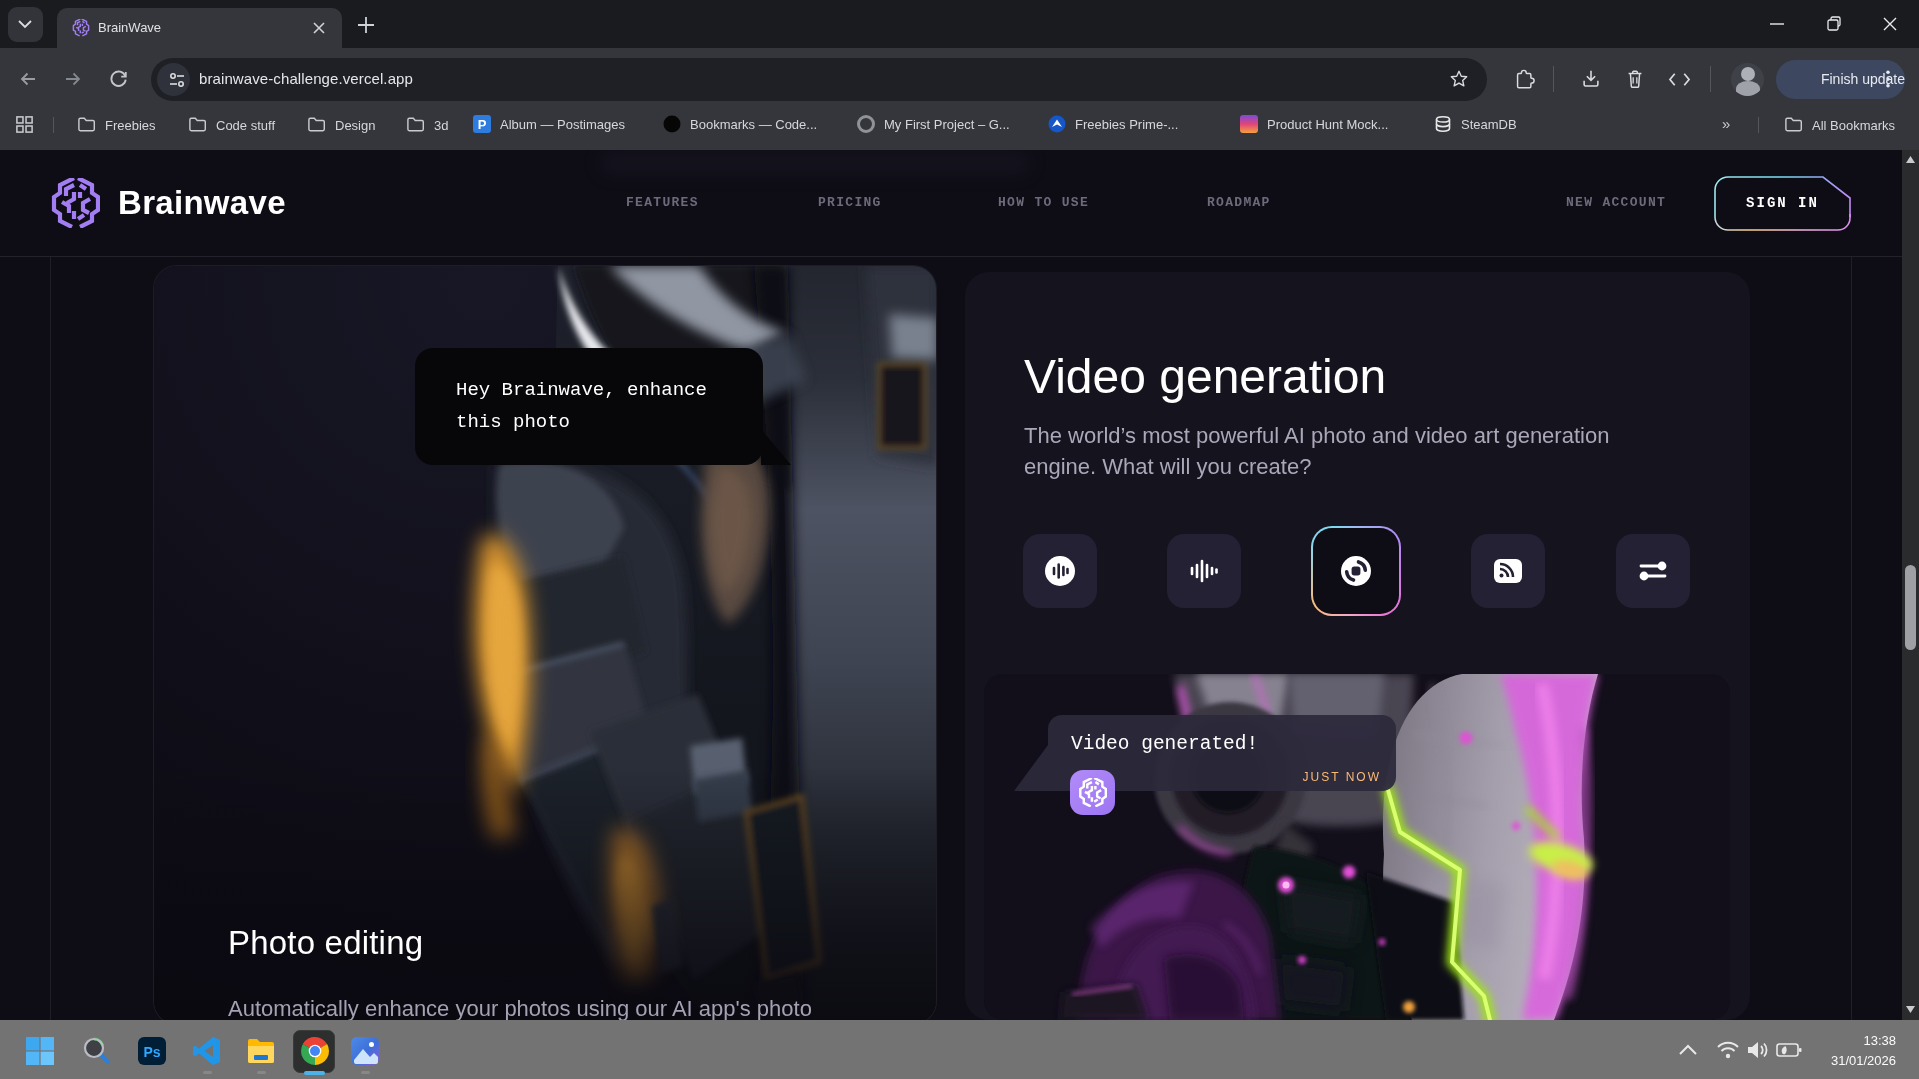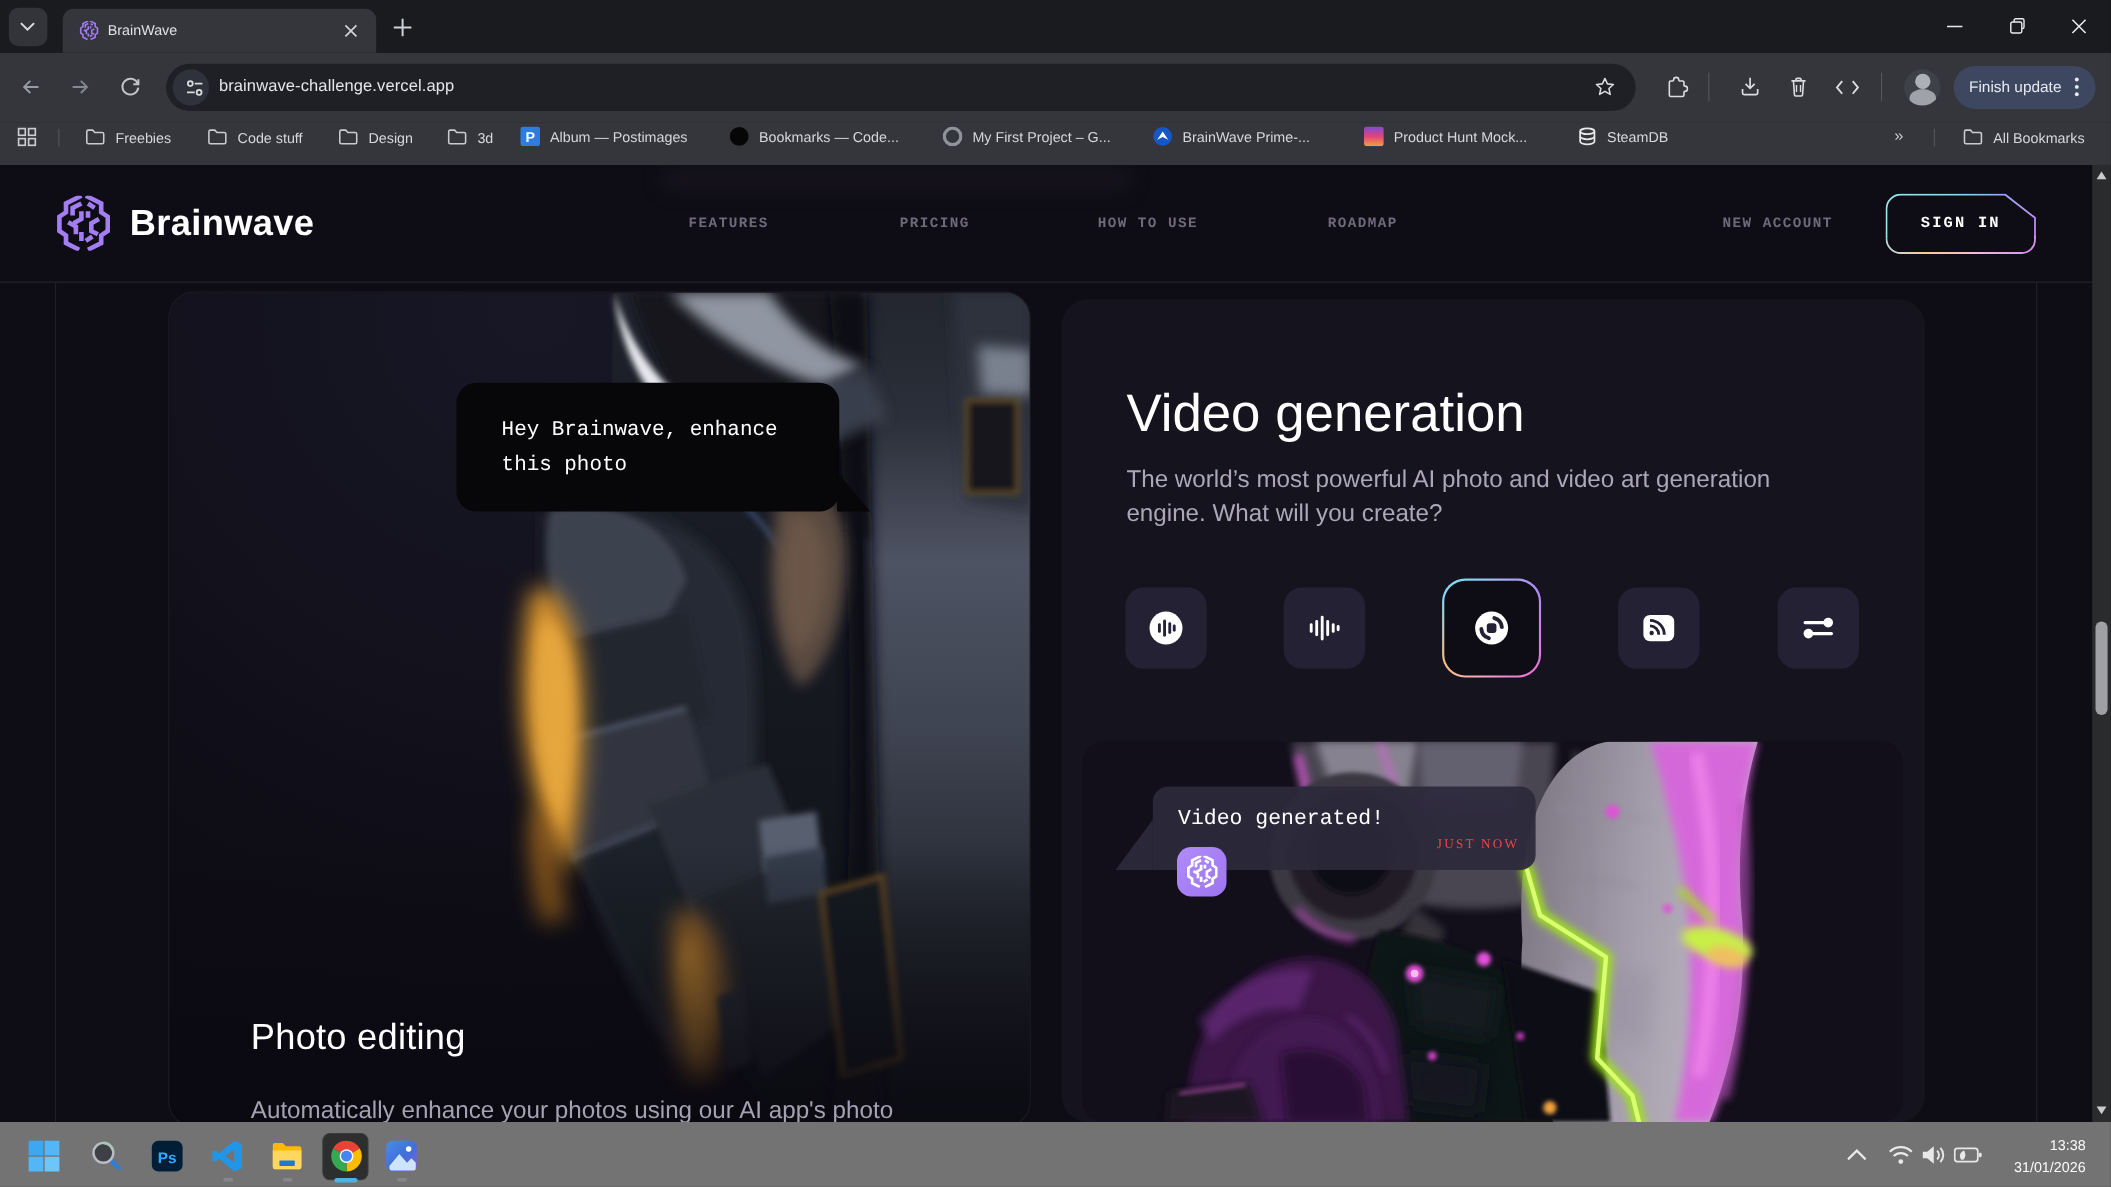--- a/index.html
+++ b/index.html
@@ -11,21 +11,21 @@
   #toolbar { position:absolute; left:0; top:48px; width:1919px; height:63px; background:#34363B; }
   #bookbar { position:absolute; left:0; top:111px; width:1919px; height:39px; background:#34363B; }
 
   #tabchev { position:absolute; left:8px; top:7px; width:35px; height:35px; background:#32343A; border-radius:9px; }
   #tab { position:absolute; left:57px; top:8px; width:285px; height:40px; background:#34363B; border-radius:10px 10px 0 0; }
   .tabtitle { position:absolute; left:41px; top:12px; font-size:13px; color:#DFE1E5; }
 
   #urlpill { position:absolute; left:151px; top:58px; width:1336px; height:43px; border-radius:22px; background:#1F2026; }
   .urltxt { position:absolute; left:48px; top:12px; font-size:15px; color:#E4E6EA; letter-spacing:0.1px; }
 
-  #finishupd { position:absolute; left:1776px; top:60px; width:129px; height:39px; border-radius:20px; background:#3D4860; color:#E7EAF0; font-size:14px; line-height:39px; text-align:left; padding-left:14px;}
+  #finishupd { position:absolute; left:1776px; top:60px; width:129px; height:39px; border-radius:20px; background:#3D4860; color:#E7EAF0; font-size:14px; line-height:39px; text-align:right; padding-left:14px;}
 
   .bm { position:absolute; top:115px; height:20px; font-size:13px; color:#D5D7DB; }
 
   
   #page { position:absolute; left:0; top:150px; width:1902px; height:870px; background:#0E0C15; overflow:hidden; }
   .vline { position:absolute; top:107px; width:1px; height:763px; background:rgba(255,255,255,0.08); }
   #siteheader { position:absolute; left:0; top:0; width:1902px; height:107px; border-bottom:1px solid rgba(255,255,255,0.09); }
   .navlink { position:absolute; top:45px; font-family:"Liberation Mono", monospace; font-weight:bold; font-size:13px; letter-spacing:1.3px; color:#6E6A7B; }
   #brand { position:absolute; left:118px; top:34px; font-size:33px; font-weight:bold; color:#FFFFFF; letter-spacing:0.3px;}
 
@@ -45,21 +45,21 @@
   #rcard { position:absolute; left:965px; top:122px; width:785px; height:748px; border-radius:24px; background:#15131D; overflow:hidden; }
   #rhead { position:absolute; left:59px; top:77px; font-size:48px; color:#fff; }
   #rbody { position:absolute; left:59px; top:148px; width:620px; font-size:22px; line-height:31px; color:#ABA7B9; }
   .ibox { position:absolute; top:262px; width:74px; height:74px; background:#252134; border-radius:17px; }
   #ibox3 { position:absolute; left:346px; top:254px; width:90px; height:90px; border-radius:21px; background:conic-gradient(from 0deg at 50% 50%, #9FBCF2 0deg, #AF8BF3 50deg, #E873D6 140deg, #F3A9C8 190deg, #F7BC7E 230deg, #8CD4EC 300deg, #7ADCF2 330deg, #9FBCF2 360deg); }
   #ibox3 .in { position:absolute; inset:1.6px; border-radius:19px; background:#0E0C15; }
   #vidcard { position:absolute; left:19px; top:402px; width:746px; height:346px; border-radius:20px; overflow:hidden; background:#131019; }
   #notif { position:absolute; left:64px; top:41px; width:348px; height:76px; background:rgba(44,41,59,0.93); border-radius:14px 14px 14px 0; }
   #notif .tail { position:absolute; left:-34px; bottom:0; width:0; height:0; border-right:34px solid rgba(44,41,59,0.93); border-top:46px solid transparent; }
   #notif .t { position:absolute; left:23px; top:18px; font-family:"Liberation Mono", monospace; font-size:19.5px; color:#fff; }
-  #notif .jn { position:absolute; right:15px; top:45px; font-family:Liberation Serif, serif; font-size:12px; letter-spacing:2px; color:#ef4444; }
+  #notif .jn { position:absolute; right:15px; top:55px; font-family:Liberation Sans, sans-serif; font-size:12px; letter-spacing:2px; color:#fdba74; }
   #nlogo { position:absolute; left:86px; top:96px; width:45px; height:45px; border-radius:13px; background:linear-gradient(135deg,#b18cf8,#9d74f2); }
 
   
   #sbar { position:absolute; left:1902px; top:150px; width:17px; height:870px; background:#2A2B2D; }
   #sthumb { position:absolute; left:3px; top:415px; width:11px; height:85px; border-radius:6px; background:#9EA0A3; }
 
   
   #taskbar { position:absolute; left:0; top:1020px; width:1919px; height:59px; background:#737373; }
   .tbi { position:absolute; top:16px; width:30px; height:30px; }
   .runbar { position:absolute; top:51px; width:9px; height:3px; border-radius:2px; background:#85878A; }
@@ -187,21 +187,21 @@
       </svg><span style="margin-left:9px">Album — Postimages</span></div>
     <div class="bm" style="left:663px"><svg width="18" height="18" viewBox="0 0 18 18" style="vertical-align:-4px">
         <circle cx="9" cy="9" r="8.5" fill="#060606"></circle>
       </svg><span style="margin-left:9px">Bookmarks — Code...</span></div>
     <div class="bm" style="left:857px"><svg width="18" height="18" viewBox="0 0 18 18" style="vertical-align:-4px">
         <circle cx="9" cy="9" r="7.5" fill="none" stroke="#8F9399" stroke-width="3"></circle>
       </svg><span style="margin-left:9px">My First Project – G...</span></div>
     <div class="bm" style="left:1048px"><svg width="18" height="18" viewBox="0 0 18 18" style="vertical-align:-4px">
         <circle cx="9" cy="9" r="8.5" fill="#1557C9"></circle>
         <path d="M4 12 L9 4.5 L14 12 L9 9.5 Z" fill="#fff"></path>
-      </svg><span style="margin-left:9px">BrainWave Prime-...</span></div>
+      </svg><span style="margin-left:9px">Freebies Prime-...</span></div>
     <div class="bm" style="left:1240px"><svg width="18" height="18" viewBox="0 0 18 18" style="vertical-align:-4px">
         <defs>
           <linearGradient id="phg2" x1="0" y1="0" x2="0" y2="1">
             <stop offset="0" stop-color="#7B4BD8"></stop>
             <stop offset="0.5" stop-color="#E0447A"></stop>
             <stop offset="1" stop-color="#F5A03C"></stop>
           </linearGradient>
         </defs>
         <rect width="18" height="18" rx="3" fill="url(#phg2)"></rect>
       </svg><span style="margin-left:9px">Product Hunt Mock...</span></div>

